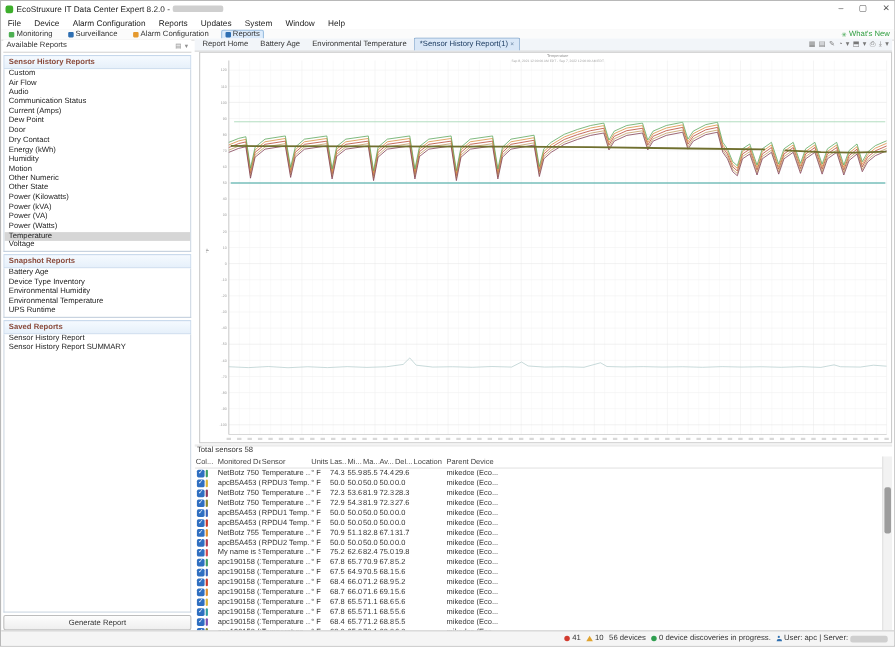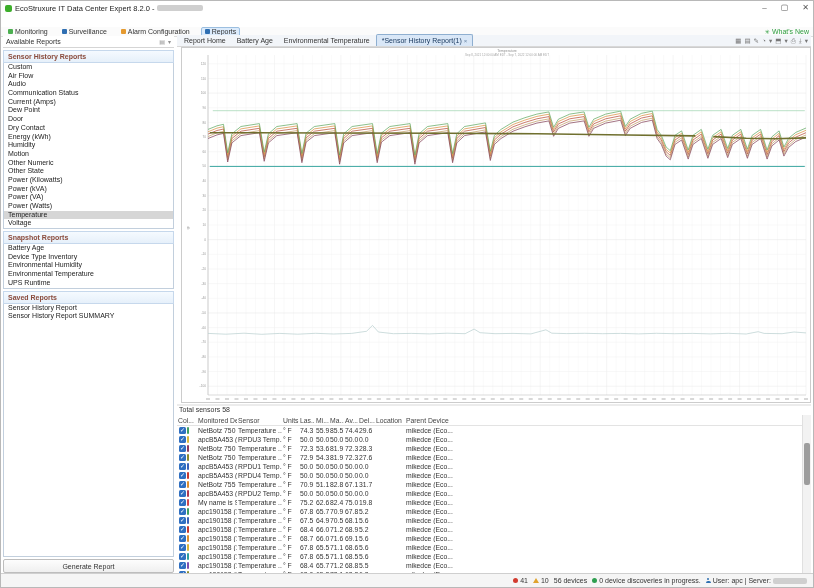--- a/index.html
+++ b/index.html
@@ -75,20 +75,30 @@
     <span class="appicon"></span>
     <span class="wtitle">EcoStruxure IT Data Center Expert 8.2.0 - </span>
     <span class="redact" style="width:46px;height:6px;margin-left:2px;"></span>
     <div class="wctrls">
       <span class="wctrl">–</span>
       <span class="wctrl">▢</span>
       <span class="wctrl">✕</span>
     </div>
   </div>
 
+  <div class="menubar">
+      <span class="menu-item">File</span>
+      <span class="menu-item">Device</span>
+      <span class="menu-item">Alarm Configuration</span>
+      <span class="menu-item">Reports</span>
+      <span class="menu-item">Updates</span>
+      <span class="menu-item">System</span>
+      <span class="menu-item">Window</span>
+      <span class="menu-item">Help</span>
+    </div>
 
   <div class="pbar">
 
     <div class="pitem">
         <span class="picon" style="background: rgb(76, 175, 80);"></span>
         <span>Monitoring</span>
       </div>
       <div class="pitem">
         <span class="picon" style="background: rgb(47, 111, 178);"></span>
         <span>Surveillance</span>

